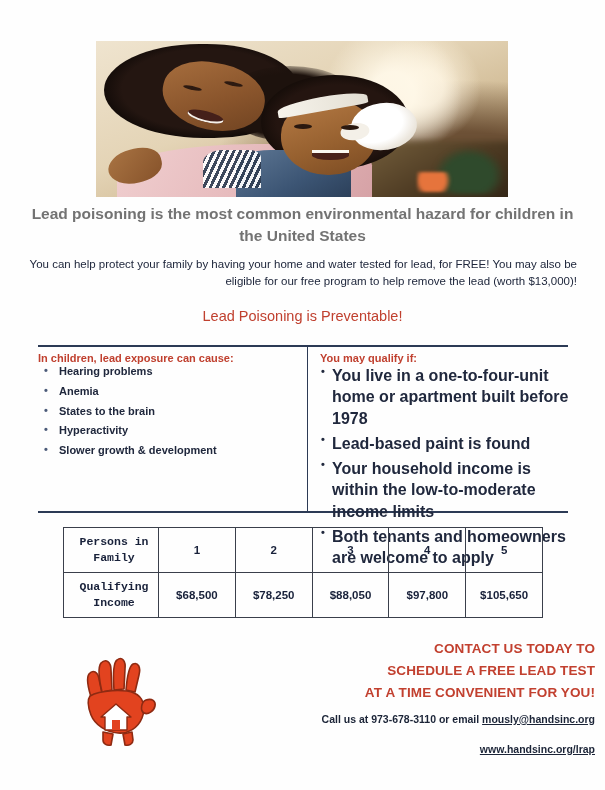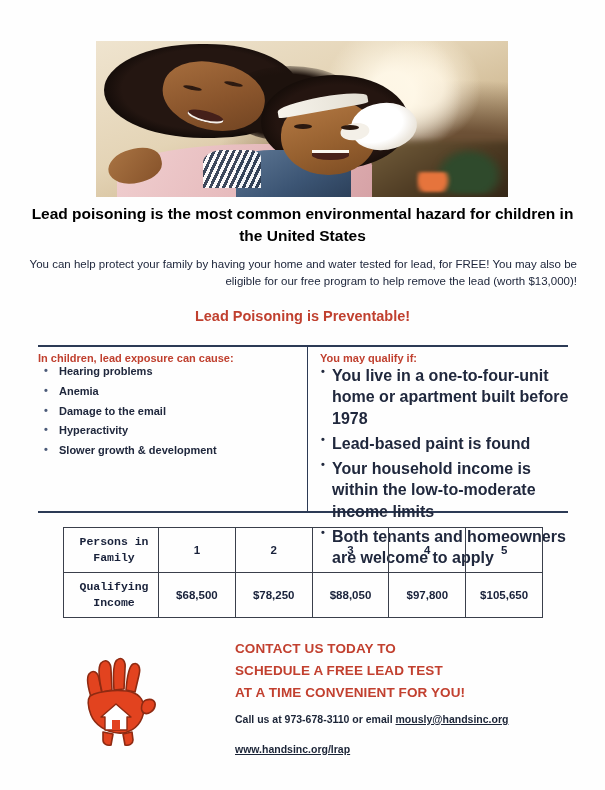--- a/index.html
+++ b/index.html
@@ -228,21 +228,21 @@
     opacity: 0.92;
   }
 
   
   .headline {
     position: absolute;
     left: 30px;
     top: 203px;
     width: 545px;
     text-align: center;
-    color: #000000;
+    color: #737373;
     font-size: 15.5px;
     font-weight: bold;
     line-height: 1.42;
   }
   .subtext {
     position: absolute;
     left: 28px;
     top: 256px;
     width: 549px;
     text-align: right;
@@ -252,21 +252,21 @@
     line-height: 1.5;
   }
   .preventable {
     position: absolute;
     left: 30px;
     top: 308px;
     width: 545px;
     text-align: center;
     color: #c0402f;
     font-size: 14.5px;
-    font-weight: bold;
+    font-weight: normal;
   }
 
   
   .rule {
     position: absolute;
     left: 38px;
     width: 530px;
     height: 2px;
     background: #2c3a55;
   }
@@ -366,21 +366,21 @@
     width: 104px;
     height: 104px;
   }
 
   
   .contact {
     position: absolute;
     left: 235px;
     top: 638px;
     width: 360px;
-    text-align: left;
+    text-align: right;
   }
   .contact-line {
     color: #c2402f;
     font-size: 13.5px;
     font-weight: bold;
     line-height: 1.62;
     letter-spacing: 0.1px;
   }
   .call-line {
     margin-top: 9px;
@@ -435,21 +435,21 @@
 
   <div class="rule top"></div>
   <div class="vrule"></div>
   <div class="rule bottom"></div>
 
   <div class="col left">
     <div class="col-title">In children, lead exposure can cause:</div>
     <ul>
       <li>Hearing problems</li>
       <li>Anemia</li>
-      <li>Damage to the email</li>
+      <li>States to the brain</li>
       <li>Hyperactivity</li>
       <li>Slower growth &amp; development</li>
     </ul>
   </div>
 
   <div class="col right">
     <div class="col-title">You may qualify if:</div>
     <ul>
       <li>You live in a one-to-four-unit home or apartment built before 1978</li>
       <li>Lead-based paint is found</li>

